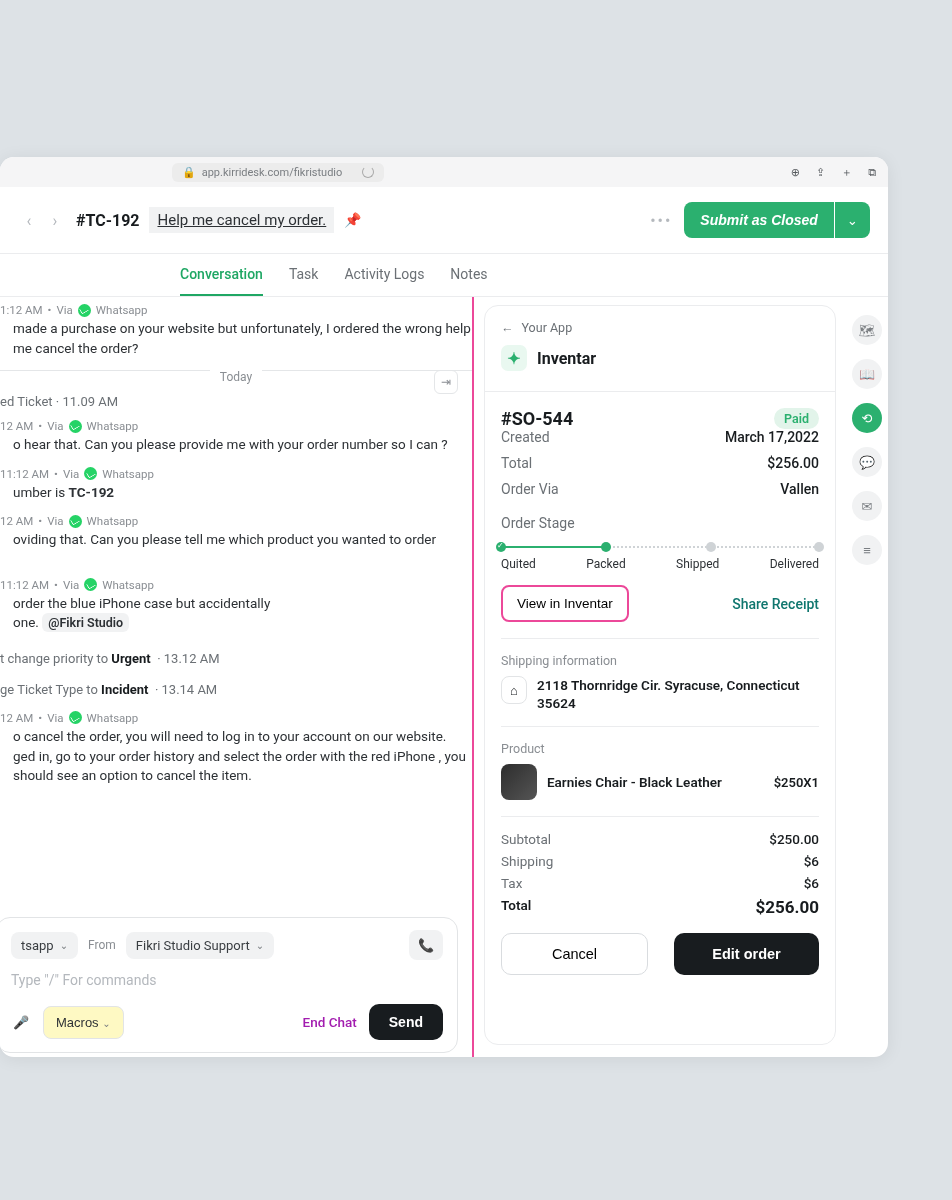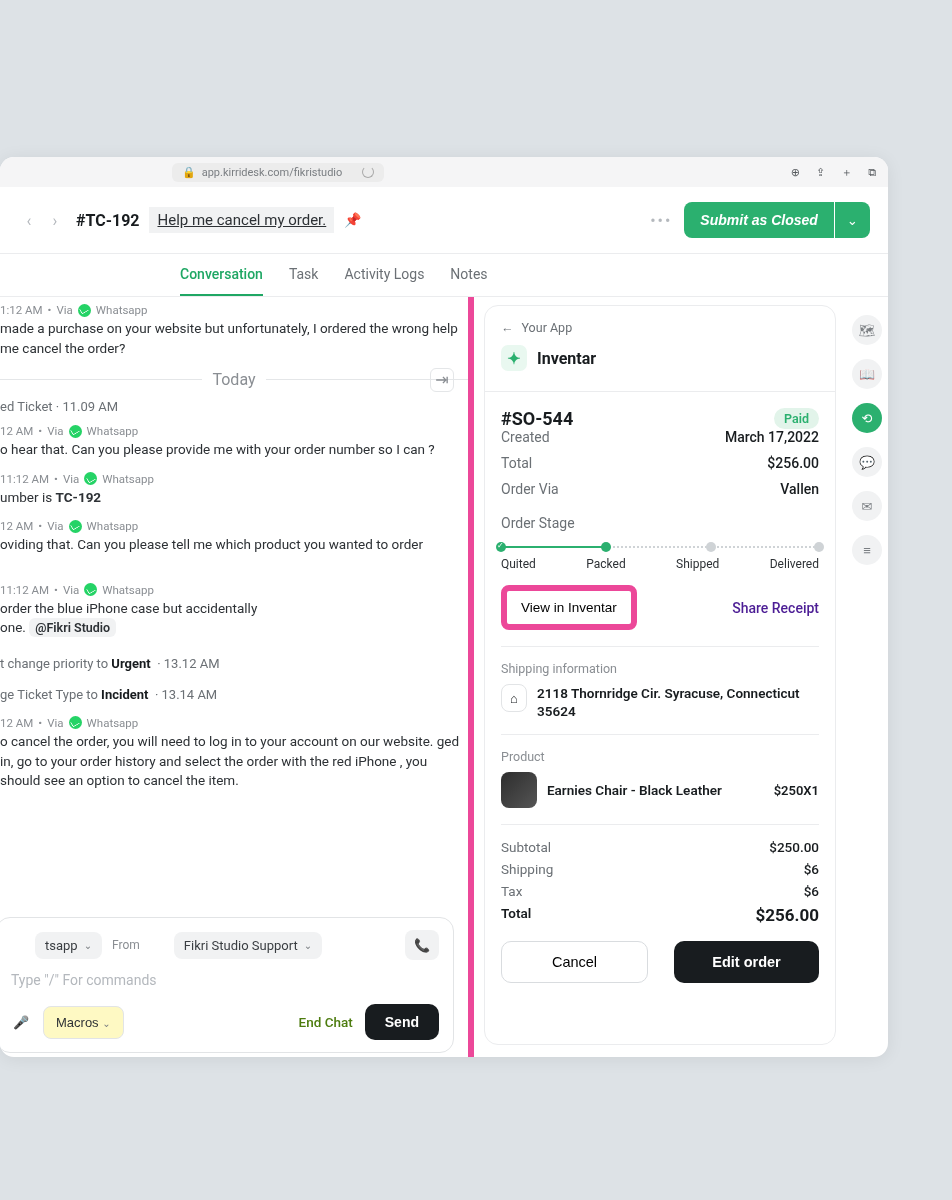--- a/index.html
+++ b/index.html
@@ -63,50 +63,50 @@
   
   .body-grid {
     display: flex;
     height: 760px;
   }
   .chat-col {
     flex: 1;
     position: relative;
     padding: 6px 0 0 0;
     min-width: 0;
-    border-right: 6px solid #ec4899;
+    border-right: 2px solid #ec4899;
   }
   .chat-content { padding-left: 0; }
   .msg { margin-bottom: 12px; padding-left: 0; }
   .msg-meta { font-size: 11.5px; color: #8a8e93; display: flex; align-items: center; gap: 5px; margin-bottom: 2px;}
   .wa-badge { width: 13px; height: 13px; background: #25d366; border-radius: 50%; display: inline-flex; align-items: center; justify-content: center;}
   .wa-badge::after { content: ""; width: 7px; height: 5px; border: 1.5px solid #fff; border-top: none; border-right: none; border-radius: 0 0 0 2px; transform: rotate(-30deg);}
-  .msg-text { font-size: 13.5px; color: #2d3135; line-height: 1.45;}
-  .divider-day { display: flex; align-items: center; gap: 10px; margin: 10px 0; color: #8a8e93; font-size: 16px;}
+  .msg-text { font-size: 13.5px; color: #2d3135; line-height: 1.45; padding-left: 13px;}
+  .divider-day { display: flex; align-items: flex-start; gap: 10px; margin: 10px 0; color: #8a8e93; font-size: 12px;}
   .divider-day::before, .divider-day::after { content:""; height:1px; background:#e4e6e8; flex:1;}
   .divider-day .dd-btn { width: 24px; height: 24px; border: 1px solid #e4e6e8; border-radius: 6px; display:flex; align-items:center; justify-content:center; margin-left: auto; position:absolute; right: 14px;}
   .sys-line { font-size: 13px; color: #6b7075; margin: 10px 0;}
   .sys-line .strong { font-weight: 700; color: #181c1f;}
   .mention { background: #f1f2f3; border-radius: 6px; padding: 2px 6px; font-size: 12.5px; font-weight: 600; color: #2d3135;}
   
   .compose {
     position: absolute; left: -4px; right: 14px; bottom: 4px;
     border: 1px solid #e2e4e6; border-radius: 14px;
     background: #fff; padding: 12px 14px;
   }
   .compose-top { display:flex; align-items:center; gap: 10px; margin-bottom: 12px;}
-  .pill { background: #f1f2f3; border-radius: 8px; padding: 6px 10px; font-size: 13px; color: #3a3e42; display:inline-flex; align-items:center; gap:6px;margin-left:24px;}
+  .pill { background: #f1f2f3; border-radius: 8px; padding: 6px 10px; font-size: 13px; color: #3a3e42; display:inline-flex; align-items:center; gap:6px;}
   .compose-lbl { font-size: 12px; color: #8a8e93;}
   .call-btn { margin-left: auto; width: 34px; height: 30px; border-radius: 8px; background: #f1f2f3; display:flex; align-items:center; justify-content:center;}
   .compose-input { color: #b4b8bd; font-size: 14px; margin-bottom: 16px;}
   .compose-bottom { display:flex; align-items:center; gap: 12px;}
   .compose-bottom .spacer { flex:1;}
   .btn-outline { border: 1px solid #e2e4e6; background: #fef9c3; border-radius: 8px; padding: 8px 12px; font-size: 13px; cursor:pointer; color:#2d3135;}
   .btn-dark { background: #181c1f; color: #fff; border: none; border-radius: 10px; padding: 10px 20px; font-size: 14px; font-weight: 600; cursor:pointer;}
-  .end-chat { font-size: 13.5px; color: #4d7c0f; font-weight: 500;}
+  .end-chat { font-size: 13.5px; color: #a21caf; font-weight: 500;}
   .mic { width: 20px; text-align:center;}
   
   .order-panel {
     width: 352px;
     margin: 8px 10px 8px 10px;
     border: 1px solid #ebecee;
     border-radius: 14px;
     padding: 14px 16px 14px 16px;
     display: flex; flex-direction: column;
     overflow: hidden;
@@ -124,22 +124,22 @@
   .badge-paid { background: #e2f4ea; color: #2bb06f; font-size: 12.5px; font-weight:600; padding: 3px 10px; border-radius: 999px;}
   .stage-label { font-size: 14px; color: #6b7075; margin: 8px 0 10px;}
   .stage-track { position:relative; height: 12px; margin-bottom: 4px;}
   .stage-line-solid { position:absolute; top:5px; left:0; width:33%; height:2px; background:#2bb06f;}
   .stage-line-dot { position:absolute; top:5px; left:33%; right:0; height:0; border-top: 2px dotted #cfd3d6;}
   .stage-dot { position:absolute; top:1px; width:10px; height:10px; border-radius:50%; background:#cfd3d6; transform:translateX(-50%);}
   .stage-dot.done { background:#2bb06f;}
   .stage-dot.check::after { content:"✓"; color:#fff; font-size:8px; position:absolute; left:1px; top:-1px;}
   .stage-names { display:flex; justify-content:space-between; font-size:12px; color:#2d3135; margin-bottom: 14px;}
   .op-actions { display:flex; justify-content:space-between; align-items:center; margin-bottom: 16px;}
-  .btn-outline2 { border:6px solid #ec4899; background:#fff; border-radius:8px; padding:9px 14px; font-size:13.5px; cursor:pointer;}
-  .link { font-size:14px; color:#4c1d95; font-weight:500; cursor:pointer;}
+  .btn-outline2 { border:2px solid #ec4899; background:#fff; border-radius:8px; padding:9px 14px; font-size:13.5px; cursor:pointer;}
+  .link { font-size:14px; color:#0f766e; font-weight:500; cursor:pointer;}
   .thin-div { height:1px; background:#ebecee; margin: 0 0 14px;}
   .op-sub { font-size: 12.5px; color:#8a8e93; margin-bottom: 8px;}
   .ship-row { display:flex; gap:10px; align-items:flex-start; margin-bottom: 14px;}
   .ship-icon { width:28px; height:28px; border:1px solid #e2e4e6; border-radius:8px; display:flex; align-items:center; justify-content:center;}
   .ship-addr { font-size:13.5px; font-weight:600; line-height:1.35;}
   .prod-row { display:flex; align-items:center; gap:10px; margin-bottom: 16px;}
   .prod-thumb { width:36px; height:36px; border-radius:8px; background: linear-gradient(135deg,#2d2d2d,#555);}
   .prod-name { font-size:13.5px; font-weight:600; flex:1;}
   .prod-price { font-size:13px; font-weight:600;}
   .totals .op-row { font-size:13.5px; margin-bottom:6px;}

